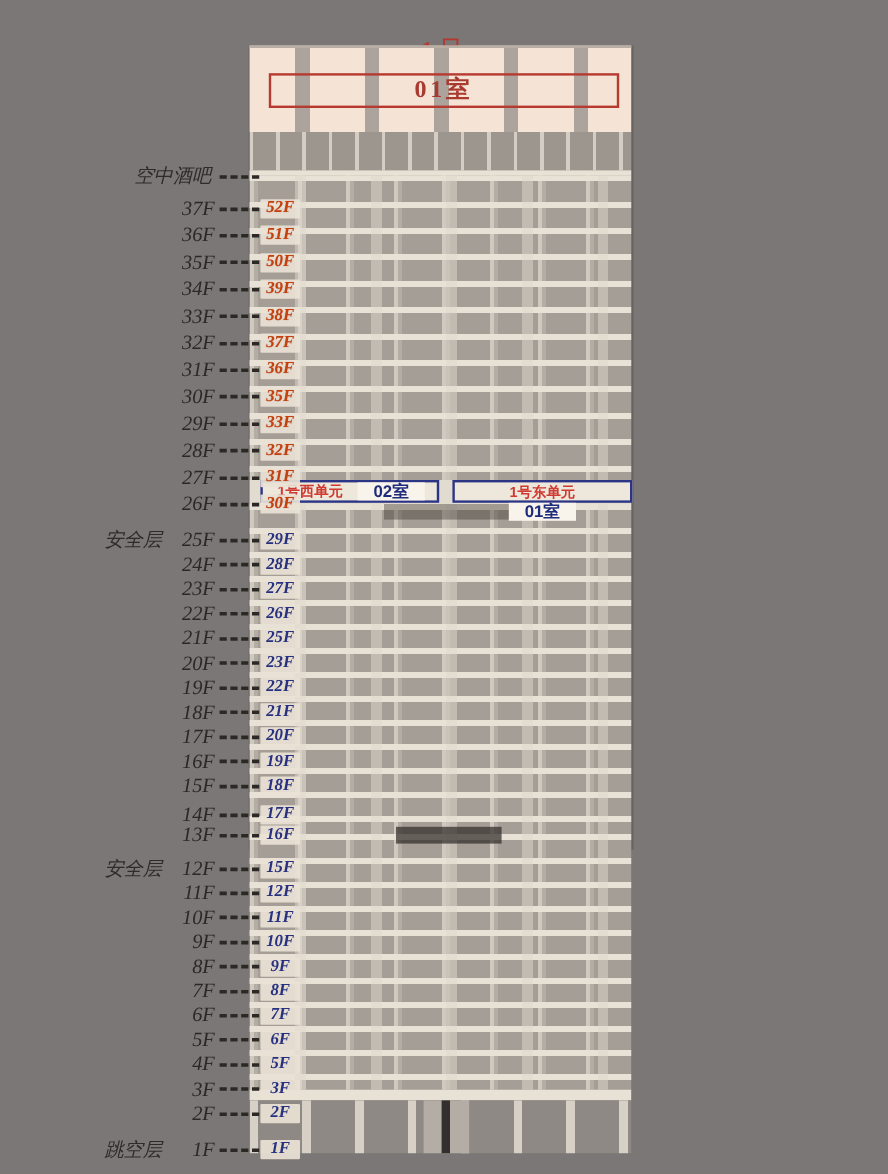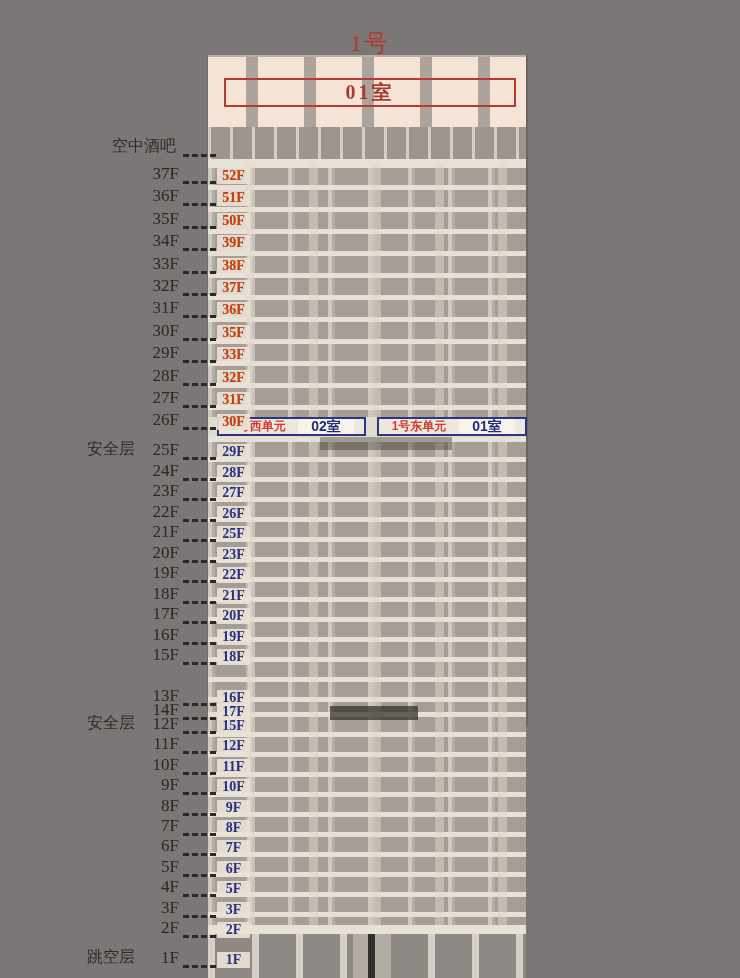--- a/index.html
+++ b/index.html
@@ -8,21 +8,21 @@
     position:relative; width:740px; height:978px; margin:0 auto;
     background:#7b7776; overflow:hidden;
     font-family:"Liberation Serif", serif;
   }
   .title {
     position:absolute; top:27px; left:0; width:740px; text-align:center;
     font-size:24px; font-weight:normal; color:#b5382f; letter-spacing:2px;
   }
   
   .building {
-    position:absolute; left:207px; top:55px; width:321px; height:670px;
+    position:absolute; left:207px; top:38px; width:321px; height:670px;
     border-right:2px solid rgba(92,88,84,.55);
     border-left:1px solid rgba(92,88,84,.35);
   }
   .crown {
     position:absolute; left:0; top:0; width:100%; height:72px;
     background:
       repeating-linear-gradient(90deg, rgba(158,152,146,.85) 38px, rgba(158,152,146,.85) 50px, rgba(0,0,0,0) 50px, rgba(0,0,0,0) 96px),
       #f5e3d6;
     border-top:2px solid #b9aea4;
   }
@@ -76,27 +76,27 @@
   .band-shadow  { position:absolute; left:112px; top:382px; width:132px; height:13px; background:rgba(55,50,46,.4); }
   .refuge-dark  { position:absolute; left:122px; top:651px; width:88px;  height:14px; background:rgba(50,45,41,.72); }
   
   .unit-band { position:absolute; left:0; top:362px; width:100%; height:20px; background:#e2dbcf;
     font-family:"Liberation Sans", sans-serif; }
   .unit-box {
     position:absolute; top:0; height:19px; border:2px solid #2c3585; background:#eee7db;
     display:flex; align-items:center;
   }
   .unit-box.west { left:9px;  width:149px; }
-  .unit-box.east { left:169px; width:150px; }
+  .unit-box.east { left:169px; width:150px;flex-direction:column; }
   .unit-name { flex:1; text-align:center; color:#cf3a31; font-size:12px; font-weight:bold; }
   .room-chip { width:56px; height:15px; background:#f8f4eb; color:#1f2b7b; font-size:14px;
     font-weight:bold; text-align:center; line-height:15px; }
   .unit-tail { width:10px; height:15px; }
   
-  .row { position:absolute; left:60px; width:190px; height:20px; display:flex; align-items:flex-end; }
+  .row { position:absolute; left:60px; width:190px; height:20px; display:flex; align-items:center;font-style:italic; }
   .zone  { flex:1; text-align:right; font-size:16px; color:#2e2b29; white-space:nowrap; }
   .floor { width:47px; text-align:right; font-size:17px; color:#2b2825; padding-right:3px; white-space:nowrap; }
   .dash  { width:33px; height:0; border-top:3px dashed #2b2825; margin:0 1px; }
   .chip  { width:33px; height:16px; font-size:14px; font-weight:bold; text-align:center;
     line-height:16px; background:rgba(233,226,213,.92); border-radius:1px; white-space:nowrap; }
   .chip.red  { color:#c2410c; text-shadow:0 0 1px rgba(178,72,78,.4); }
   .chip.blue { color:#28317f; }
   
   .watermark {
     position:absolute; right:11px; top:946px;
@@ -281,21 +281,21 @@
         <div class="floor">16F</div>
         <div class="dash"></div>
         <div class="chip blue">19F</div>
       </div>
       <div class="row" style="top: 645px;">
         <div class="zone"></div>
         <div class="floor">15F</div>
         <div class="dash"></div>
         <div class="chip blue">18F</div>
       </div>
-      <div class="row" style="top: 700px;">
+      <div class="row" style="top: 669px;">
         <div class="zone"></div>
         <div class="floor">14F</div>
         <div class="dash"></div>
         <div class="chip blue">17F</div>
       </div>
       <div class="row" style="top: 686px;">
         <div class="zone"></div>
         <div class="floor">13F</div>
         <div class="dash"></div>
         <div class="chip blue">16F</div>

